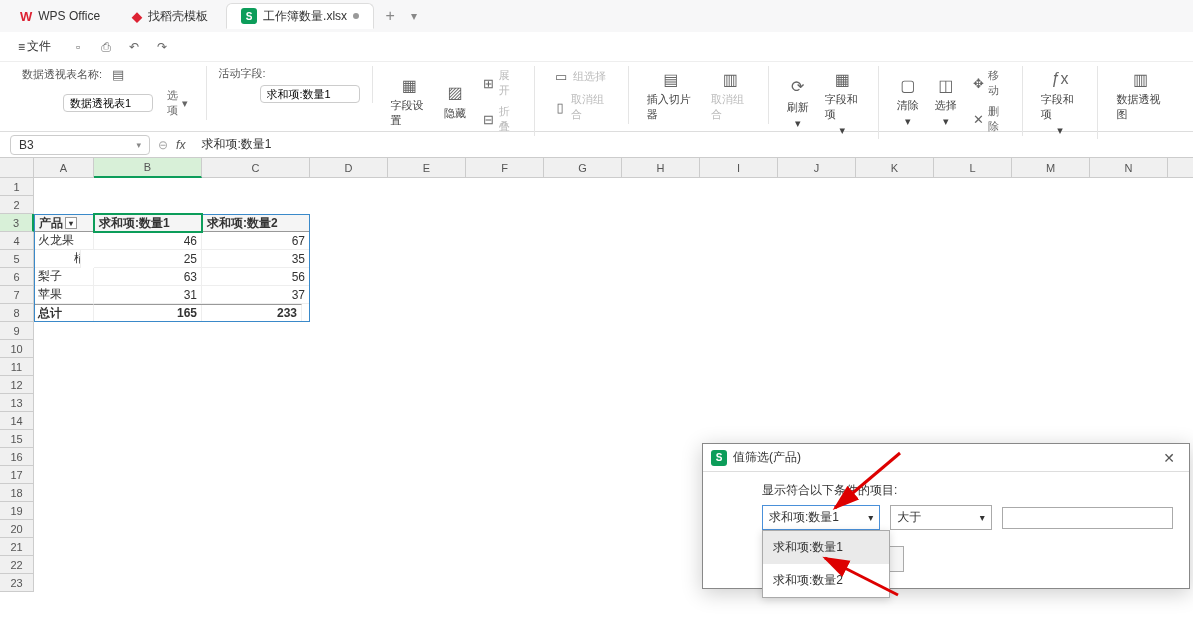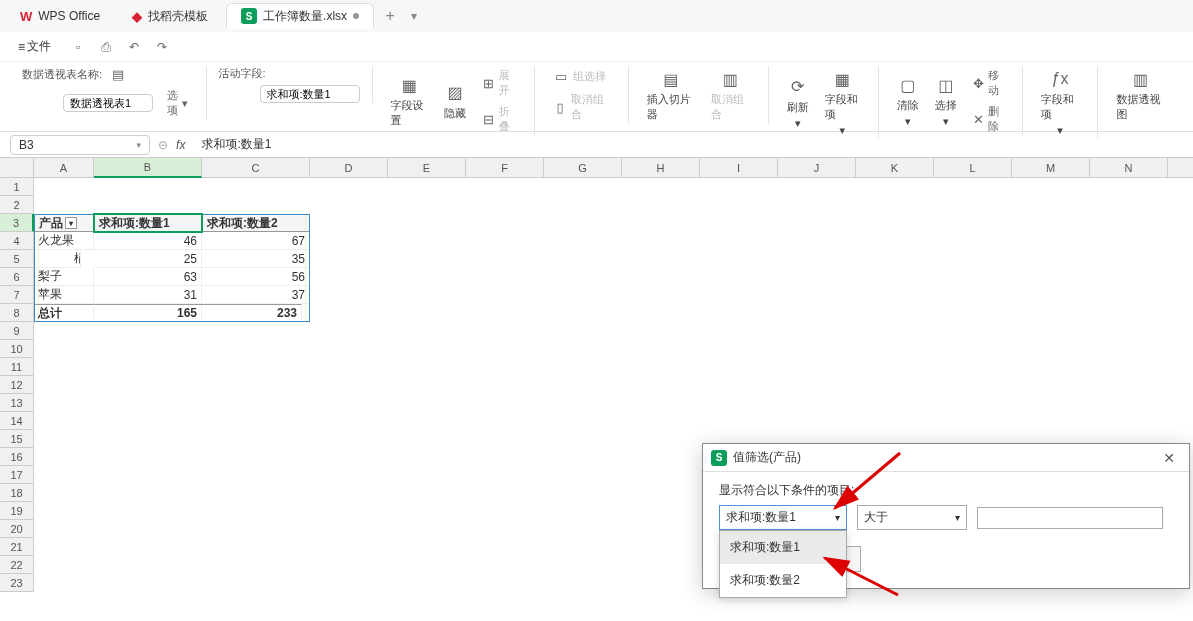--- a/index.html
+++ b/index.html
@@ -59,21 +59,21 @@
 .cell.num { justify-content:flex-end; }
 .cell.total { font-weight:bold; border-top:1px solid #999; border-bottom:1px solid #999; }
 .cell.sel { outline:2px solid #0c9d5a; outline-offset:-1px; z-index:5; }
 .dropbtn { width:12px;height:12px;border:1px solid #999;display:inline-flex;align-items:center;justify-content:center;font-size:8px;margin-left:2px;background:#fff; }
 .grouprange { position:absolute; border:1px solid #3a89c9; pointer-events:none; }
 
 
 .dialog { position:absolute; left:702px; top:443px; width:488px; background:#fff; border:1px solid #888; box-shadow:0 4px 20px rgba(0,0,0,.2); z-index:50; }
 .dialog-title { height:28px; display:flex; align-items:center; padding:0 8px; gap:6px; border-bottom:1px solid #ddd; font-size:12px; }
 .dialog-close { margin-left:auto; font-size:14px; color:#555; padding:2px 6px; cursor:pointer; }
-.dialog-body { padding:10px 16px 16px; }
+.dialog-body { padding:10px 16px 16px;margin-left:43px; }
 .dialog-row { display:flex; gap:10px; align-items:center; margin-top:6px; }
 .dsel { border:1px solid #4a90d9; padding:3px 6px; font-size:12px; width:128px; display:flex; align-items:center; justify-content:space-between; position:relative; }
 .dsel.plain { border:1px solid #aaa; width:110px; }
 .dinput { border:1px solid #aaa; padding:3px 6px; font-size:12px; width:186px; height:22px; }
 .dbtns { display:flex; gap:2px; justify-content:flex-start; margin-top:16px; }
 .dbtn { width:70px; height:26px; border:1px solid #aaa; background:#f5f5f5; font-size:12px; display:flex;align-items:center;justify-content:center; }
 .dbtn.primary { border:1px solid #2b7de1; color:#2b7de1; background:#fff; }
 .dropdown { position:absolute; top:24px; left:-1px; width:128px; background:#fff; border:1px solid #aaa; box-shadow:0 2px 8px rgba(0,0,0,.15); z-index:60; }
 .dropdown .opt { padding:8px 10px; font-size:12px; }
 .dropdown .opt.hover { background:#eaeaea; }

